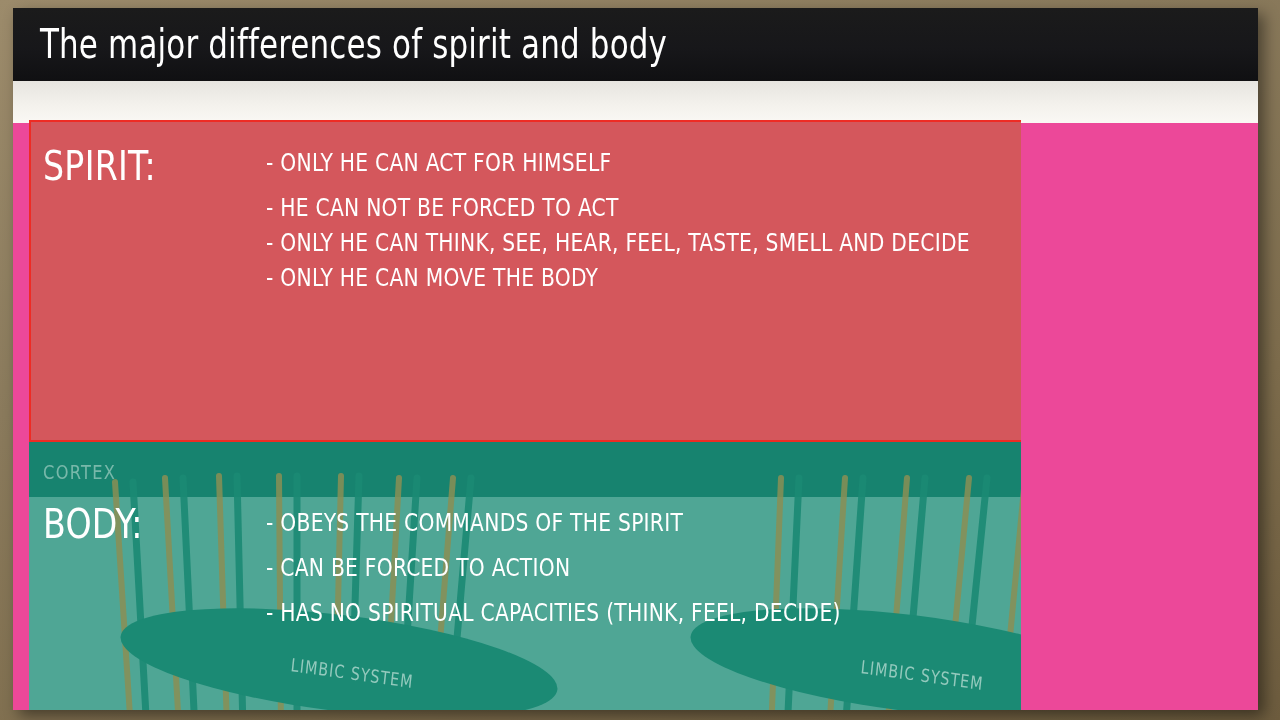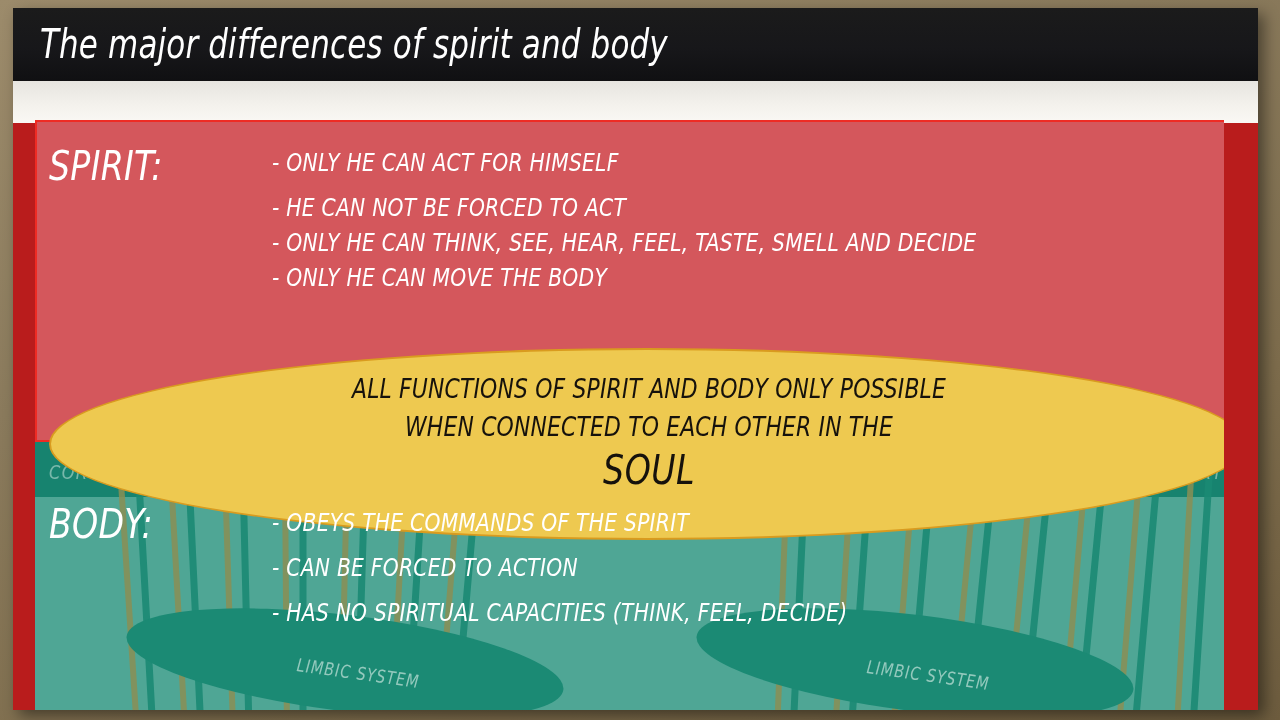--- a/index.html
+++ b/index.html
@@ -15,24 +15,23 @@
     background: linear-gradient(160deg, #9c8b6b 0%, #8a7a5c 35%, #7d6c4c 70%, #6d5c3e 100%);
   }
 
   
   #slide {
     position: absolute;
     left: 13px;
     top: 8px;
     width: 1245px;
     height: 702px;
-    background: #b91c1c;
+    background: #ec4899;
     box-shadow: 6px 6px 14px rgba(0,0,0,0.45);
     overflow: hidden;
-    font-style: italic;
   }
 
   
   #titlebar {
     position: absolute;
     left: 0;
     top: 0;
     width: 1245px;
     height: 73px;
     background: linear-gradient(180deg, #1b1b1b 0%, #17171a 55%, #101012 100%);
@@ -57,23 +56,23 @@
     left: 0;
     top: 73px;
     width: 1245px;
     height: 42px;
     background: linear-gradient(180deg, #e7e5e0 0%, #f4f2ed 60%, #faf8f4 100%);
   }
 
   
   #stage {
     position: absolute;
-    left: 22px;
+    left: 16px;
     top: 112px;
-    width: 1189px;
+    width: 992px;
     height: 590px;
     overflow: hidden;
   }
 
   
   #spirit-panel {
     position: absolute;
     left: 0;
     top: 0;
     width: 1223px;
@@ -282,22 +281,15 @@
     </div>
 
     <div class="section-heading" id="body-heading">BODY:</div>
 
     <div class="bullets" id="body-bullets">
       <div class="bullet">-  OBEYS THE COMMANDS OF THE SPIRIT</div>
       <div class="bullet">-  CAN BE FORCED TO ACTION</div>
       <div class="bullet">-  HAS NO SPIRITUAL CAPACITIES (THINK, FEEL, DECIDE)</div>
     </div>
 
-    <div id="soul-ellipse">
-      <div id="soul-text">
-        <div class="soul-line">ALL FUNCTIONS OF SPIRIT AND BODY ONLY POSSIBLE</div>
-        <div class="soul-line">WHEN CONNECTED TO EACH OTHER IN THE</div>
-        <div id="soul-word">SOUL</div>
-      </div>
-    </div>
 
   </div>
 </div>
 
 </body></html>

